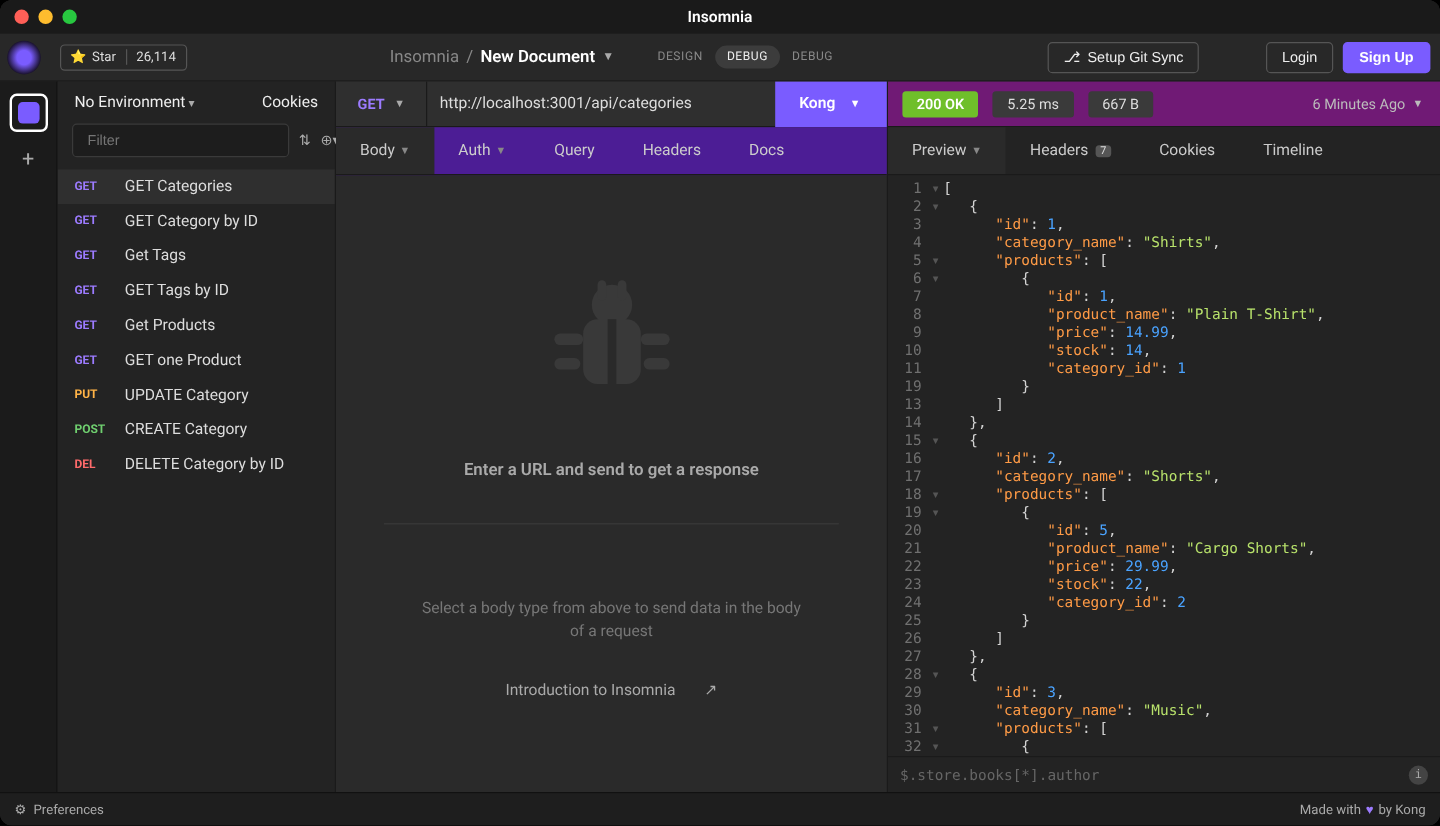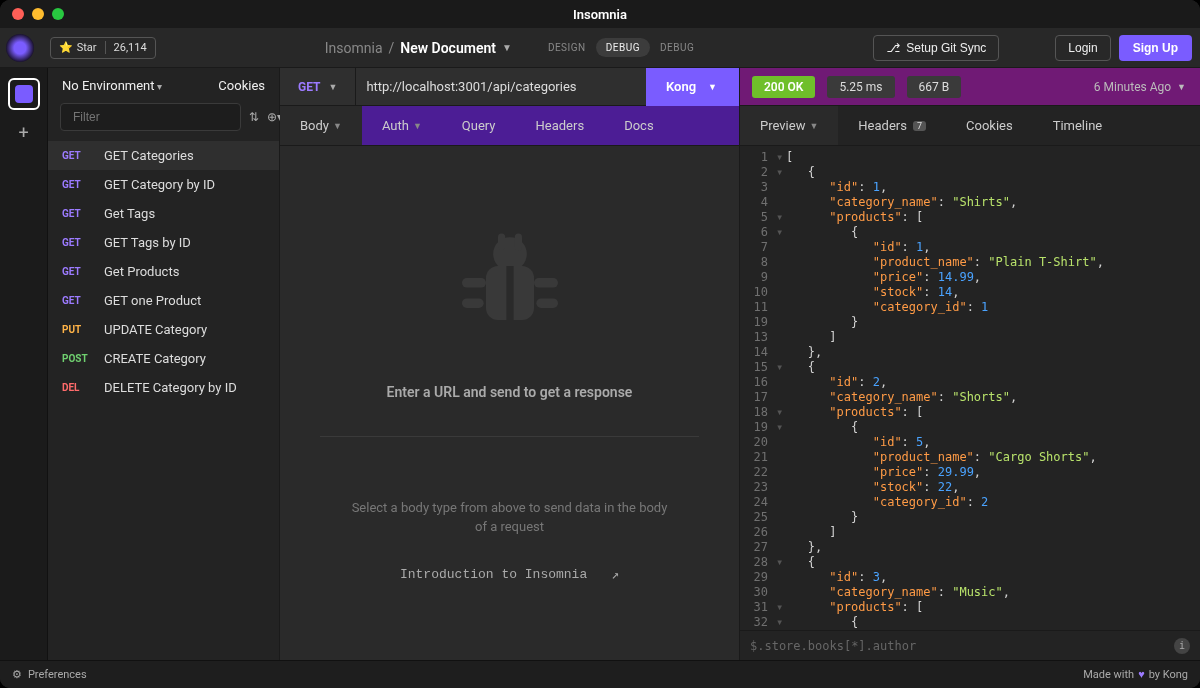--- a/index.html
+++ b/index.html
@@ -58,21 +58,21 @@
   .urlbar .url { flex:1; color:#ddd; font-size:13px; padding:0 10px; white-space:nowrap; overflow:hidden; }
   .sendbtn { background:#7a5cff; color:#fff; height:38px; padding:0 22px 0 20px; font-size:13px; font-weight:600; display:flex; align-items:center; gap:12px; }
   .reqtabs { display:flex; height:40px; align-items:center; border-bottom:1px solid #1a1a1a; background:#4c1d95; }
   .reqtabs .tab { padding:0 20px; color:#ccc; font-size:13px; display:flex; align-items:center; gap:4px; height:100%; }
   .reqtabs .tab.first { background:#2a2a2a; }
   .reqbody { flex:1; display:flex; flex-direction:column; align-items:center; justify-content:center; color:#888; text-align:center; padding:0 40px; }
   .bugicon { width:120px; height:120px; opacity:.35; margin-bottom:40px; }
   .reqbody .h { color:#aaa; font-size:14px; font-weight:600; margin-bottom:16px; }
   .reqbody .sub { color:#777; font-size:13px; line-height:1.5; padding:0 30px;margin-top:41px; }
   .reqbody hr { width:100%; border:none; border-top:1px solid #3a3a3a; margin:20px 0; }
-  .introlink { color:#aaa; font-size:13px; margin-top:30px; display:flex; align-items:flex-start; gap:24px;font-family:Liberation Mono, monospace; }
+  .introlink { color:#aaa; font-size:13px; margin-top:30px; display:flex; align-items:flex-end; gap:24px; }
 
   
   .resppane { flex:1; display:flex; flex-direction:column; min-width:0; background:#232323; }
   .statusrow { display:flex; align-items:center; height:38px; background:#701a75; border-bottom:1px solid #1a1a1a; font-size:12px; }
   .statusrow .pill { padding:4px 12px; border-radius:3px; margin-left:12px; }
   .pill.ok { background:#6fbf2a; color:#fff; font-weight:600; }
   .pill.dim { background:#3a3a3a; color:#ddd; }
   .statusrow .right { margin-left:auto; color:#bbb; padding-right:14px; display:flex; align-items:center; gap:6px; }
   .resptabs { display:flex; height:40px; align-items:center; border-bottom:1px solid #1a1a1a; background:#232323; }
   .resptabs .tab { padding:0 20px; color:#ccc; font-size:13px; height:100%; display:flex; align-items:center; gap:4px; }

